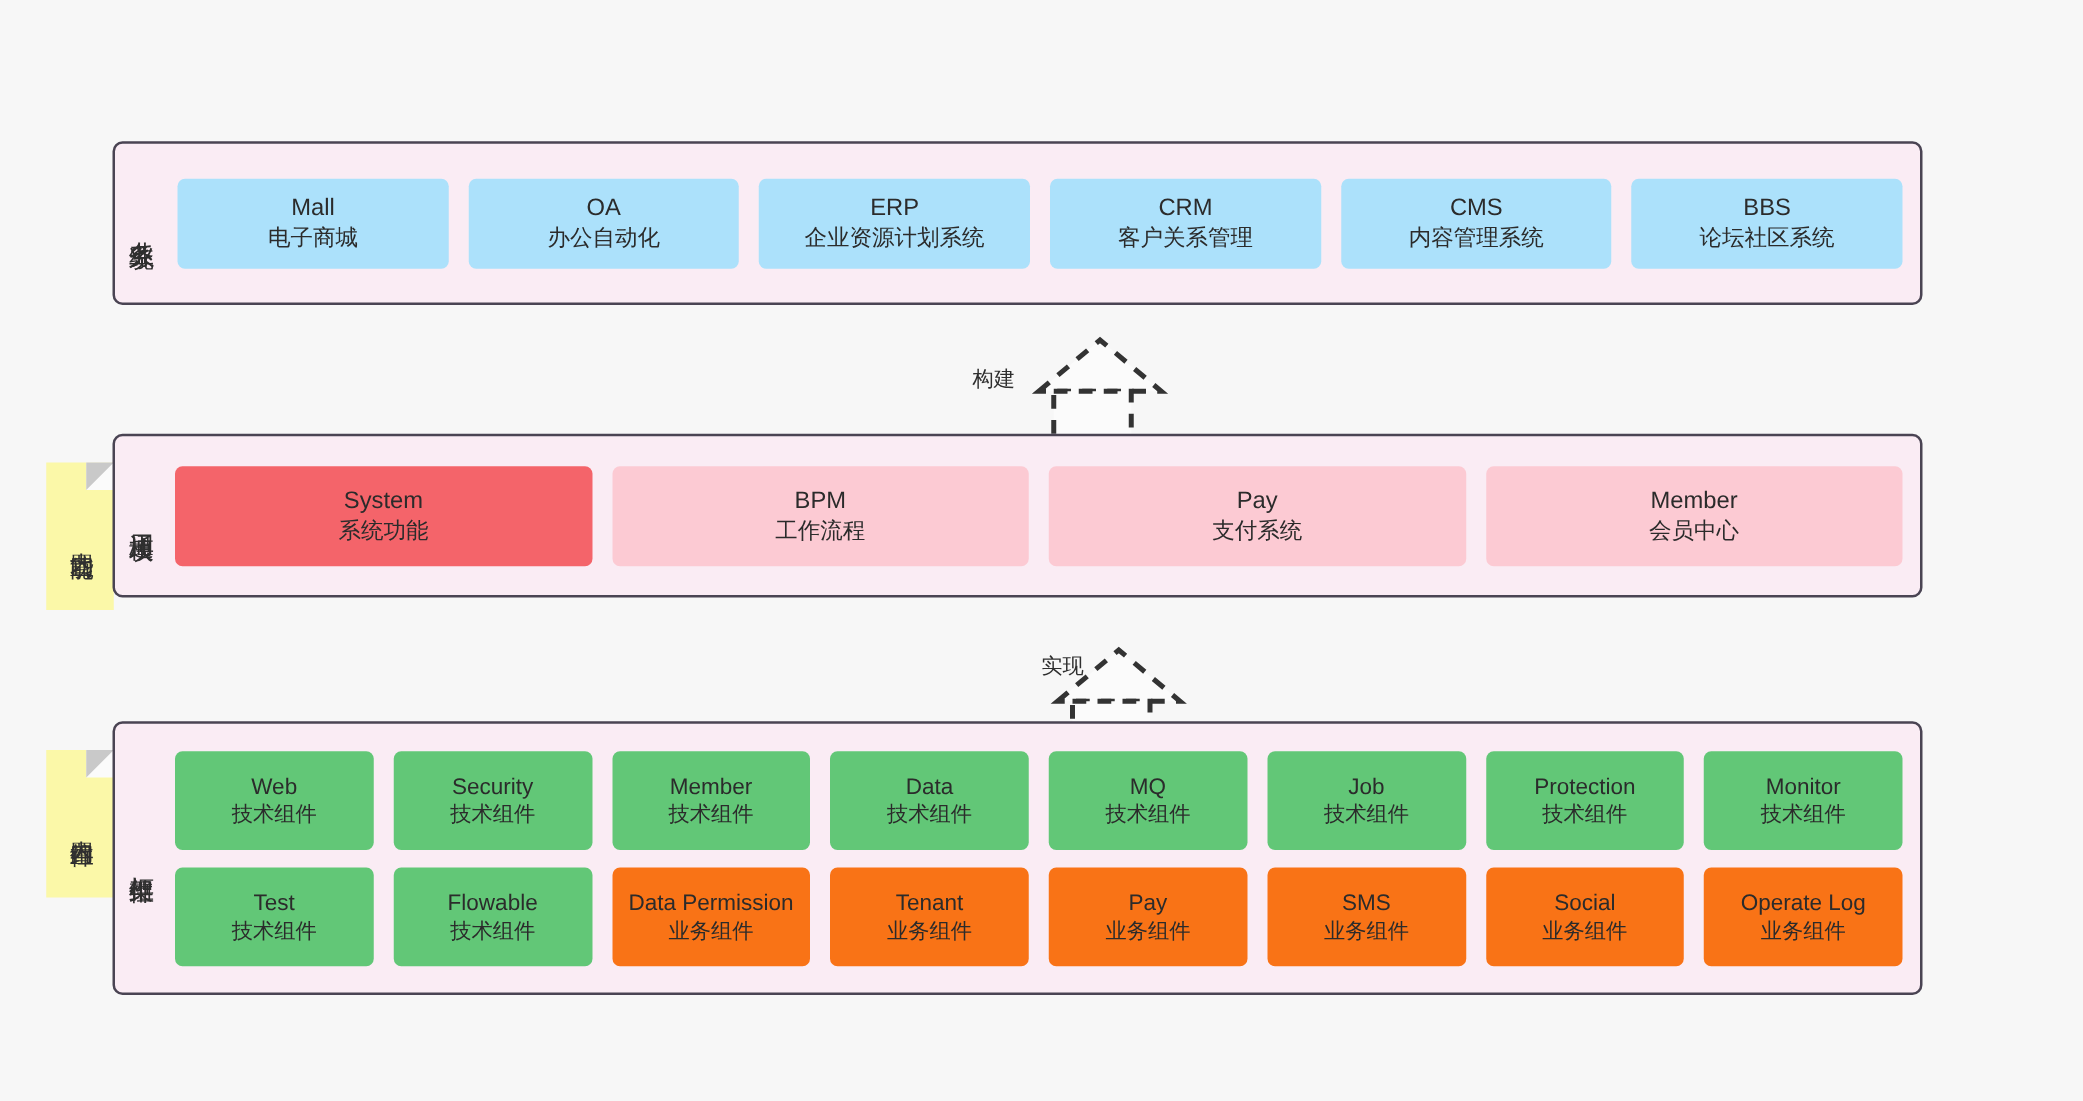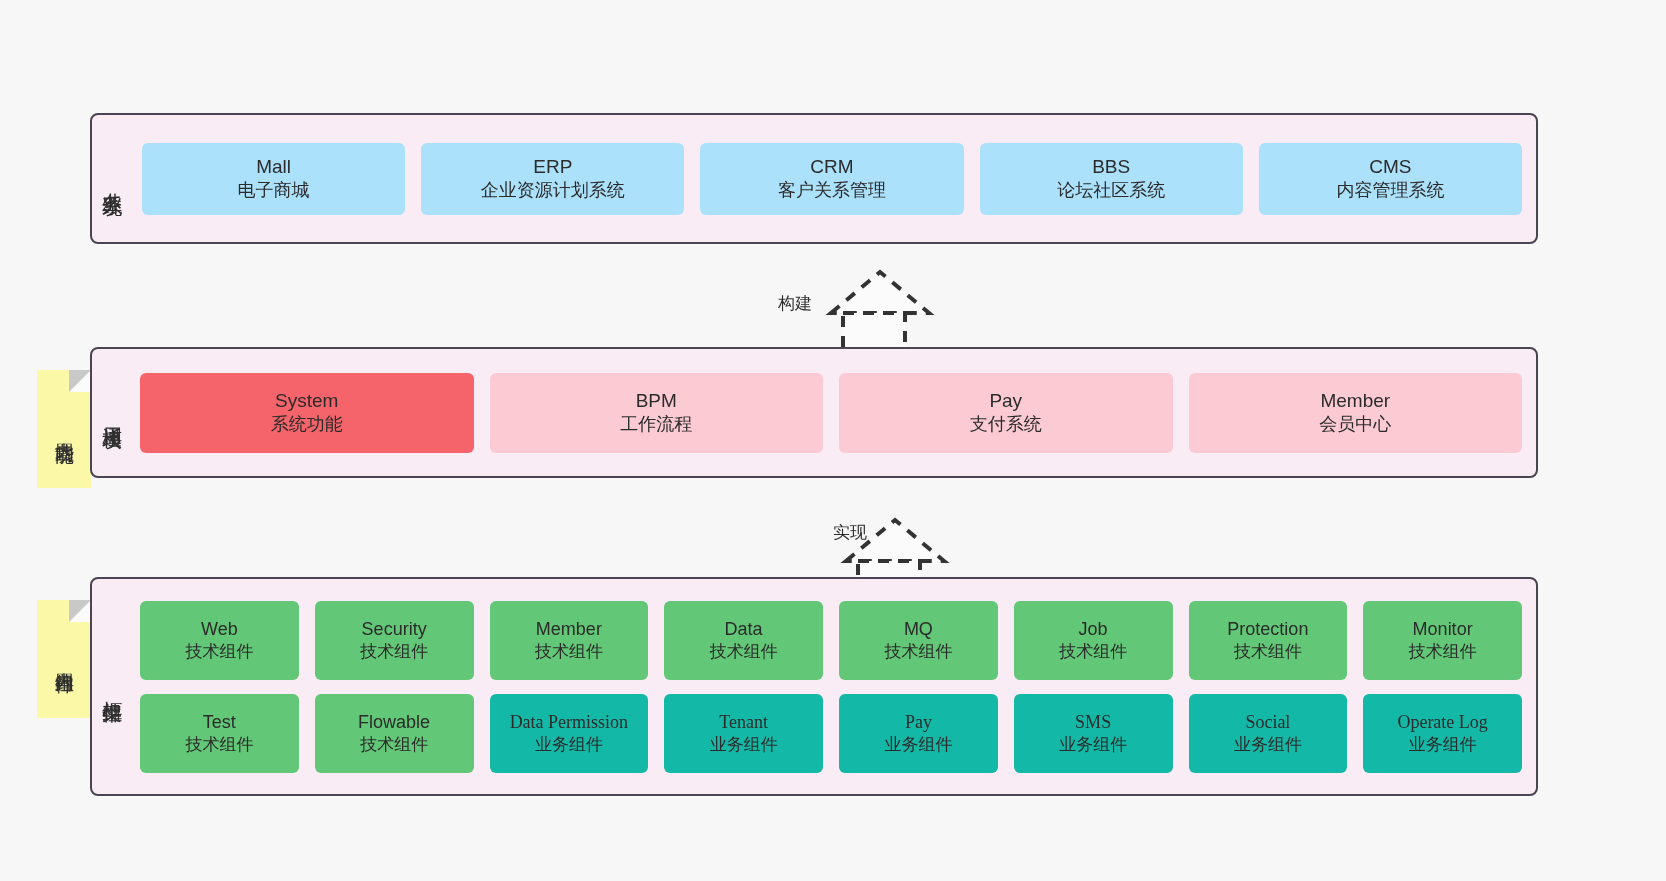--- a/index.html
+++ b/index.html
@@ -79,21 +79,21 @@
   .card .cn {
     font-size: 18px;
     color: #2b2b2b;
   }
 
   
   .c-blue       { background: #ace1fb; }
   .c-red        { background: #f4646a; }
   .c-pink       { background: #fccad3; }
   .c-green      { background: #62c777; }
-  .c-greenlight { background: #14b8a6; font-family: Liberation Serif, serif; }
+  .c-greenlight { background: #f97316; }
 
   
   #layer-business { left: 90px;  top: 113px; width: 1448px; height: 131px; }
   #layer-business .layer-body { padding-left: 10px; }
   #layer-business .card { height: 72px; }
 
   #layer-module   { left: 90px;  top: 347px; width: 1448px; height: 131px; }
   #layer-module .card { height: 80px; }
 
   #layer-framework{ left: 90px;  top: 577px; width: 1448px; height: 219px; }
@@ -157,34 +157,38 @@
 
   <div class="layer" id="layer-business">
     <div class="layer-title">业务系统</div>
     <div class="layer-body">
       <div class="row">
         <div class="card c-blue">
           <span class="en">Mall</span>
           <span class="cn">电子商城</span>
         </div>
         <div class="card c-blue">
+          <span class="en">OA</span>
+          <span class="cn">办公自动化</span>
+        </div>
+        <div class="card c-blue">
           <span class="en">ERP</span>
           <span class="cn">企业资源计划系统</span>
         </div>
         <div class="card c-blue">
           <span class="en">CRM</span>
           <span class="cn">客户关系管理</span>
         </div>
         <div class="card c-blue">
+          <span class="en">CMS</span>
+          <span class="cn">内容管理系统</span>
+        </div>
+        <div class="card c-blue">
           <span class="en">BBS</span>
           <span class="cn">论坛社区系统</span>
-        </div>
-        <div class="card c-blue">
-          <span class="en">CMS</span>
-          <span class="cn">内容管理系统</span>
         </div>
       </div>
     </div>
   </div>
 
   <svg class="arrow" id="arrow-build" viewBox="0 0 200 105">
     <polygon points="71,55 120,14 169,55" fill="#fbfbfb" stroke="#333333" stroke-width="4" stroke-dasharray="11 9" stroke-linejoin="miter"></polygon>
     <rect x="83" y="55" width="62" height="45" fill="#fbfbfb" stroke="#333333" stroke-width="4" stroke-dasharray="11 9"></rect>
   </svg>
   <div class="arrow-label" id="label-build">构建</div>

